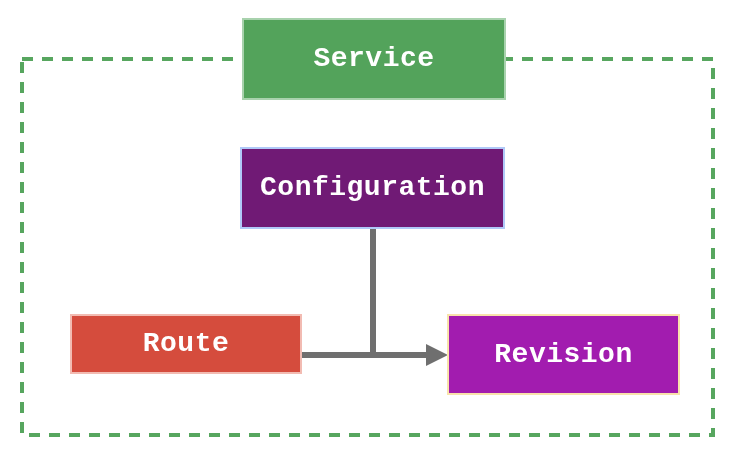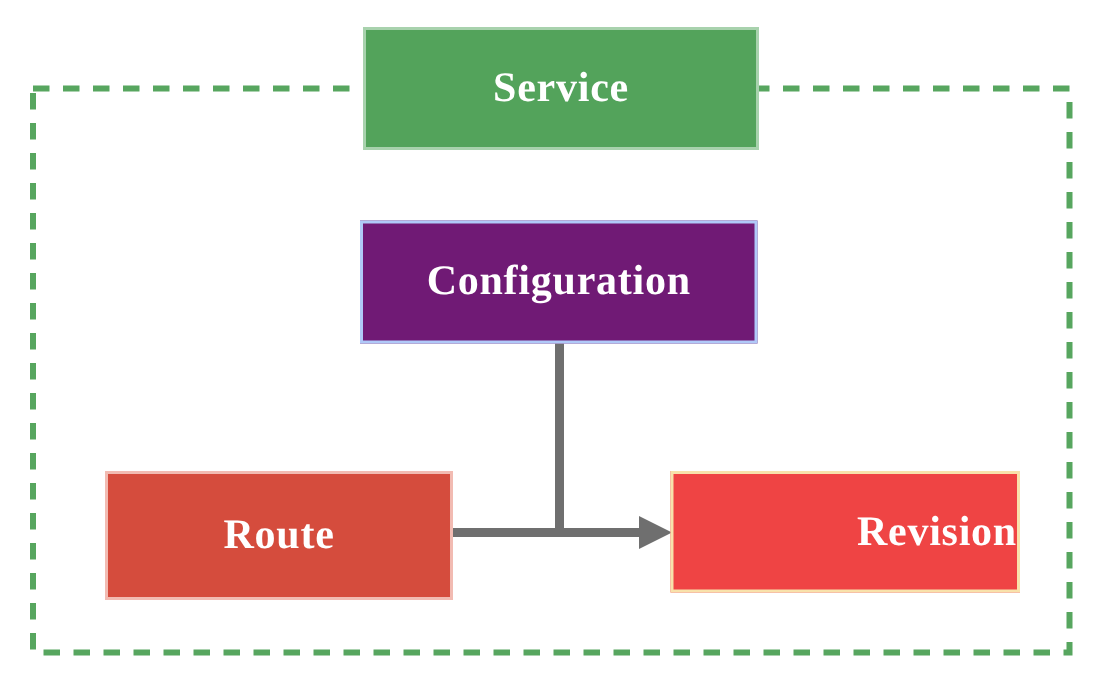--- a/index.html
+++ b/index.html
@@ -6,21 +6,21 @@
     margin: 0;
     padding: 0;
     background: #ffffff;
   }
   .canvas {
     position: relative;
     width: 740px;
     height: 456px;
     background: #ffffff;
     overflow: hidden;
-    font-family: Liberation Serif, serif;
+    font-family: Liberation Mono, monospace;
   }
   .layer {
     position: absolute;
     left: 0;
     top: 0;
     width: 740px;
     height: 456px;
   }
   .node {
     position: absolute;
@@ -34,21 +34,21 @@
   .node .label {
     color: #ffffff;
     font-size: 28px;
     font-weight: bold;
     letter-spacing: 0.5px;
     line-height: 1;
     user-select: none;
   }
   .node-service       { left: 242px; top: 18px;  width: 264px; height: 82px; }
   .node-configuration { left: 240px; top: 147px; width: 265px; height: 82px; }
-  .node-route         { left: 70px;  top: 314px; width: 232px; height: 86px; }
+  .node-route         { left: 70px;  top: 314px; width: 232px; height: 60px; }
   .node-revision      { left: 447px; top: 314px; width: 233px; height: 81px; }
 </style>
 </head>
 <body>
 
 <div class="canvas">
 
   <svg class="layer" width="740" height="456" viewBox="0 0 740 456">
 
     <rect x="22" y="59" width="691" height="376" fill="none" stroke-width="4" stroke-dasharray="11 9" stroke="#57A65F"></rect>
@@ -65,17 +65,17 @@
   </div>
 
   <div class="node node-configuration" style="background-color: #701a75; border-color: rgb(176, 201, 248);">
     <span class="label">Configuration</span>
   </div>
 
   <div class="node node-route" style="background-color: rgb(213, 76, 61); border-color: rgb(242, 187, 178);">
     <span class="label">Route</span>
   </div>
 
-  <div class="node node-revision" style="background-color: #ef4444; border-color: rgb(248, 226, 171); justify-content: flex-end;">
+  <div class="node node-revision" style="background-color: #a21caf; border-color: rgb(248, 226, 171);">
     <span class="label">Revision</span>
   </div>
 
 </div>
 
 </body></html>

